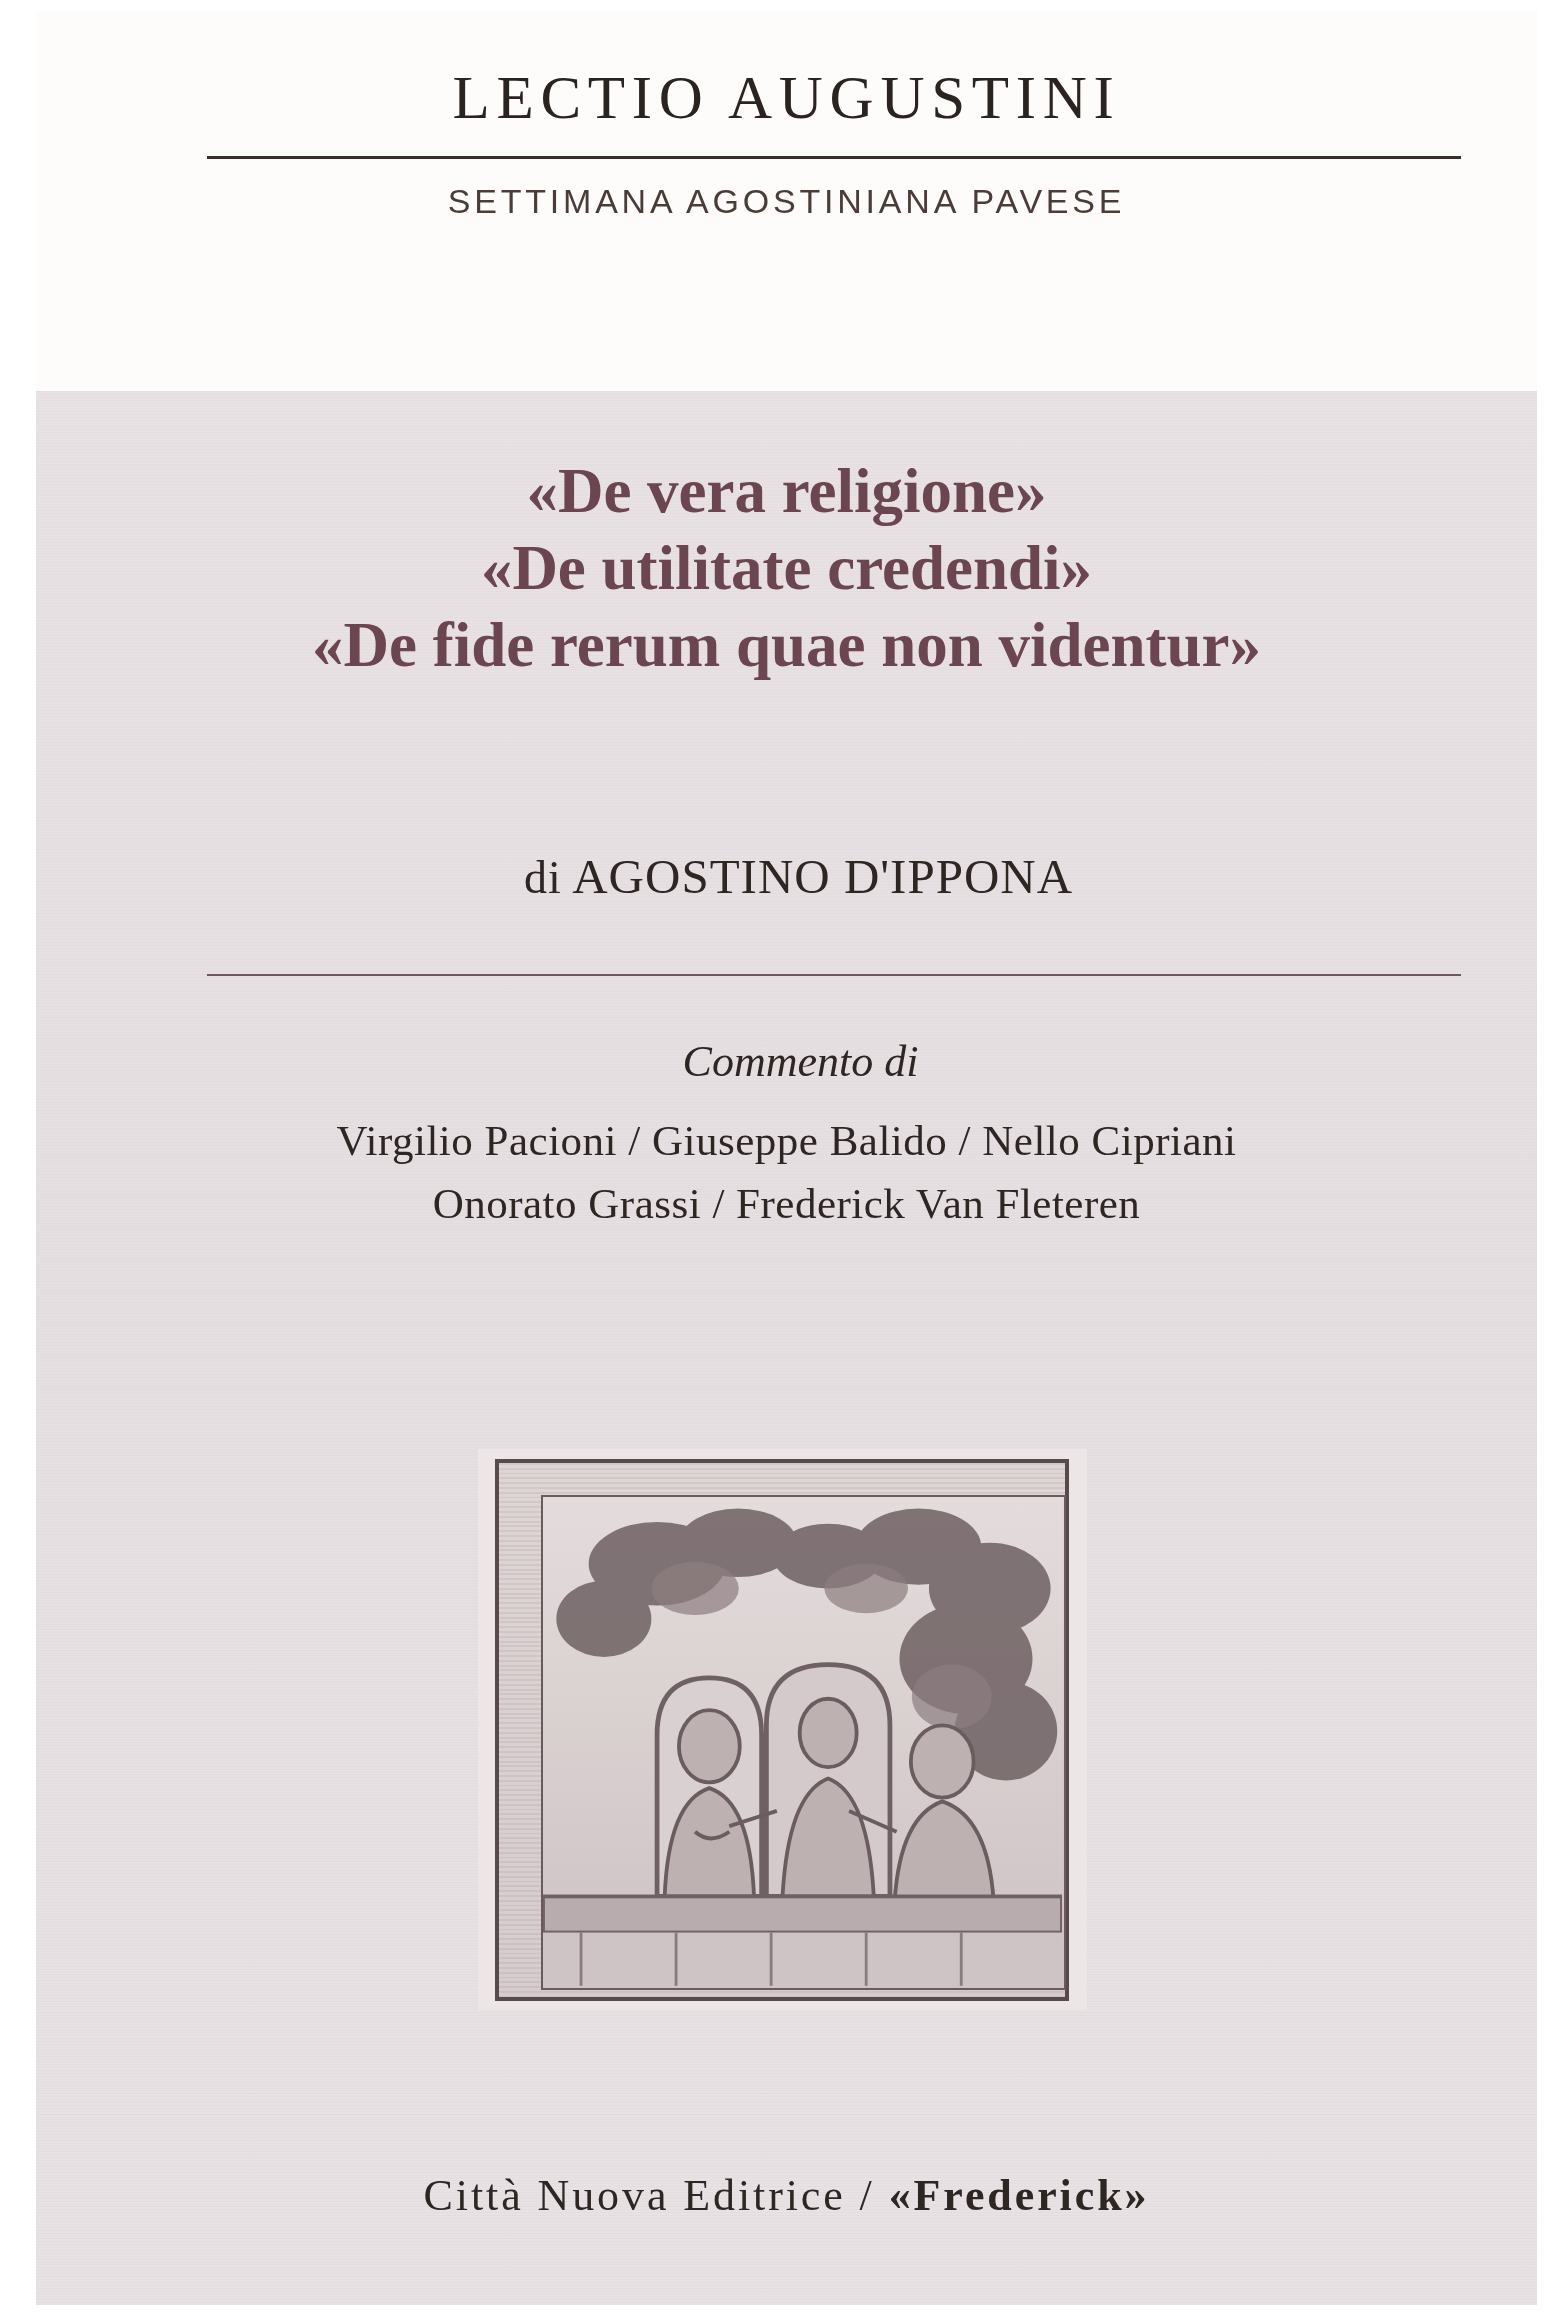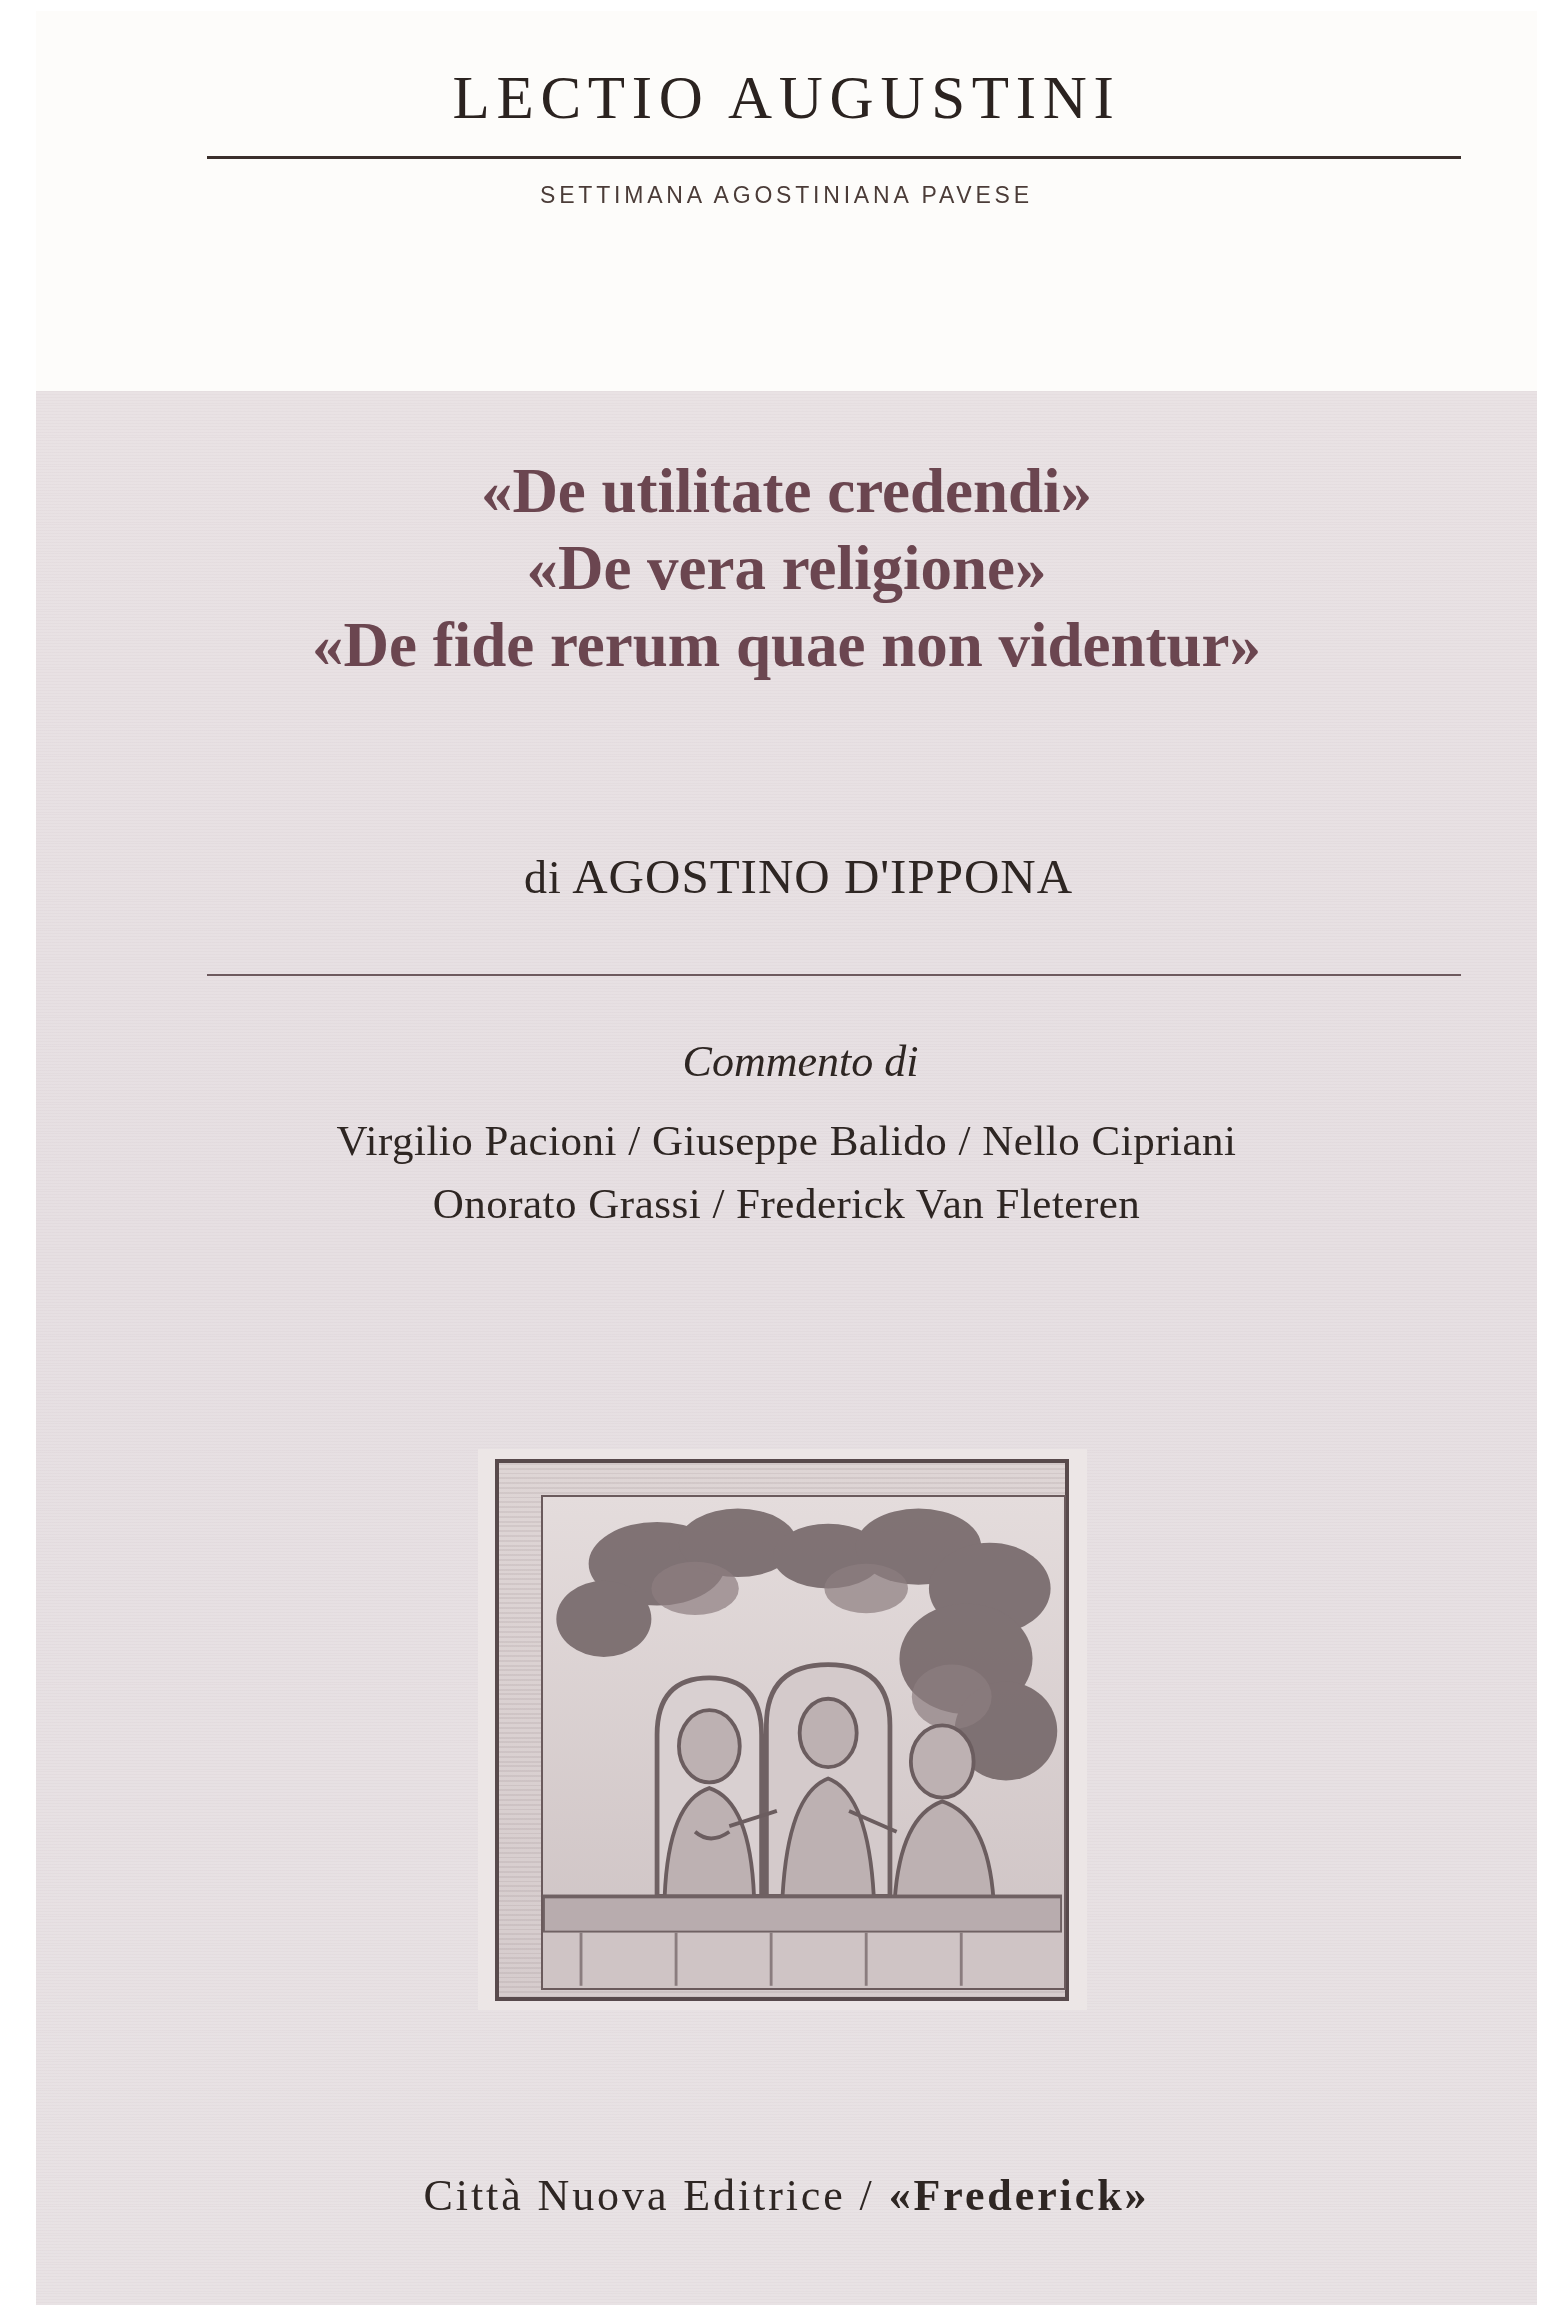--- a/index.html
+++ b/index.html
@@ -72,21 +72,21 @@
     background: #3a2f2b;
   }
 
   .series-subtitle {
     position: absolute;
     left: 0;
     top: 171px;
     width: 100%;
     text-align: center;
     font-family: "Liberation Sans", sans-serif;
-    font-size: 23px;
+    font-size: 34px;
     letter-spacing: 3.8px;
     color: #4b3c38;
     font-weight: 400;
   }
 
   
   .tint-field {
     position: absolute;
     left: 0;
     top: 380px;
@@ -228,22 +228,22 @@
 
     <div class="series-band">
       <div class="series-title">LECTIO AUGUSTINI</div>
       <div class="series-rule"></div>
       <div class="series-subtitle">SETTIMANA AGOSTINIANA PAVESE</div>
     </div>
 
     <div class="tint-field"></div>
 
     <div class="titles">
+      <div class="title-line">«De vera religione»</div>
       <div class="title-line">«De utilitate credendi»</div>
-      <div class="title-line">«De vera religione»</div>
       <div class="title-line">«De fide rerum quae non videntur»</div>
     </div>
 
     <div class="author">
       <span class="di">di</span>
       <span>AGOSTINO D'IPPONA</span>
     </div>
 
     <div class="mid-rule"></div>
 

